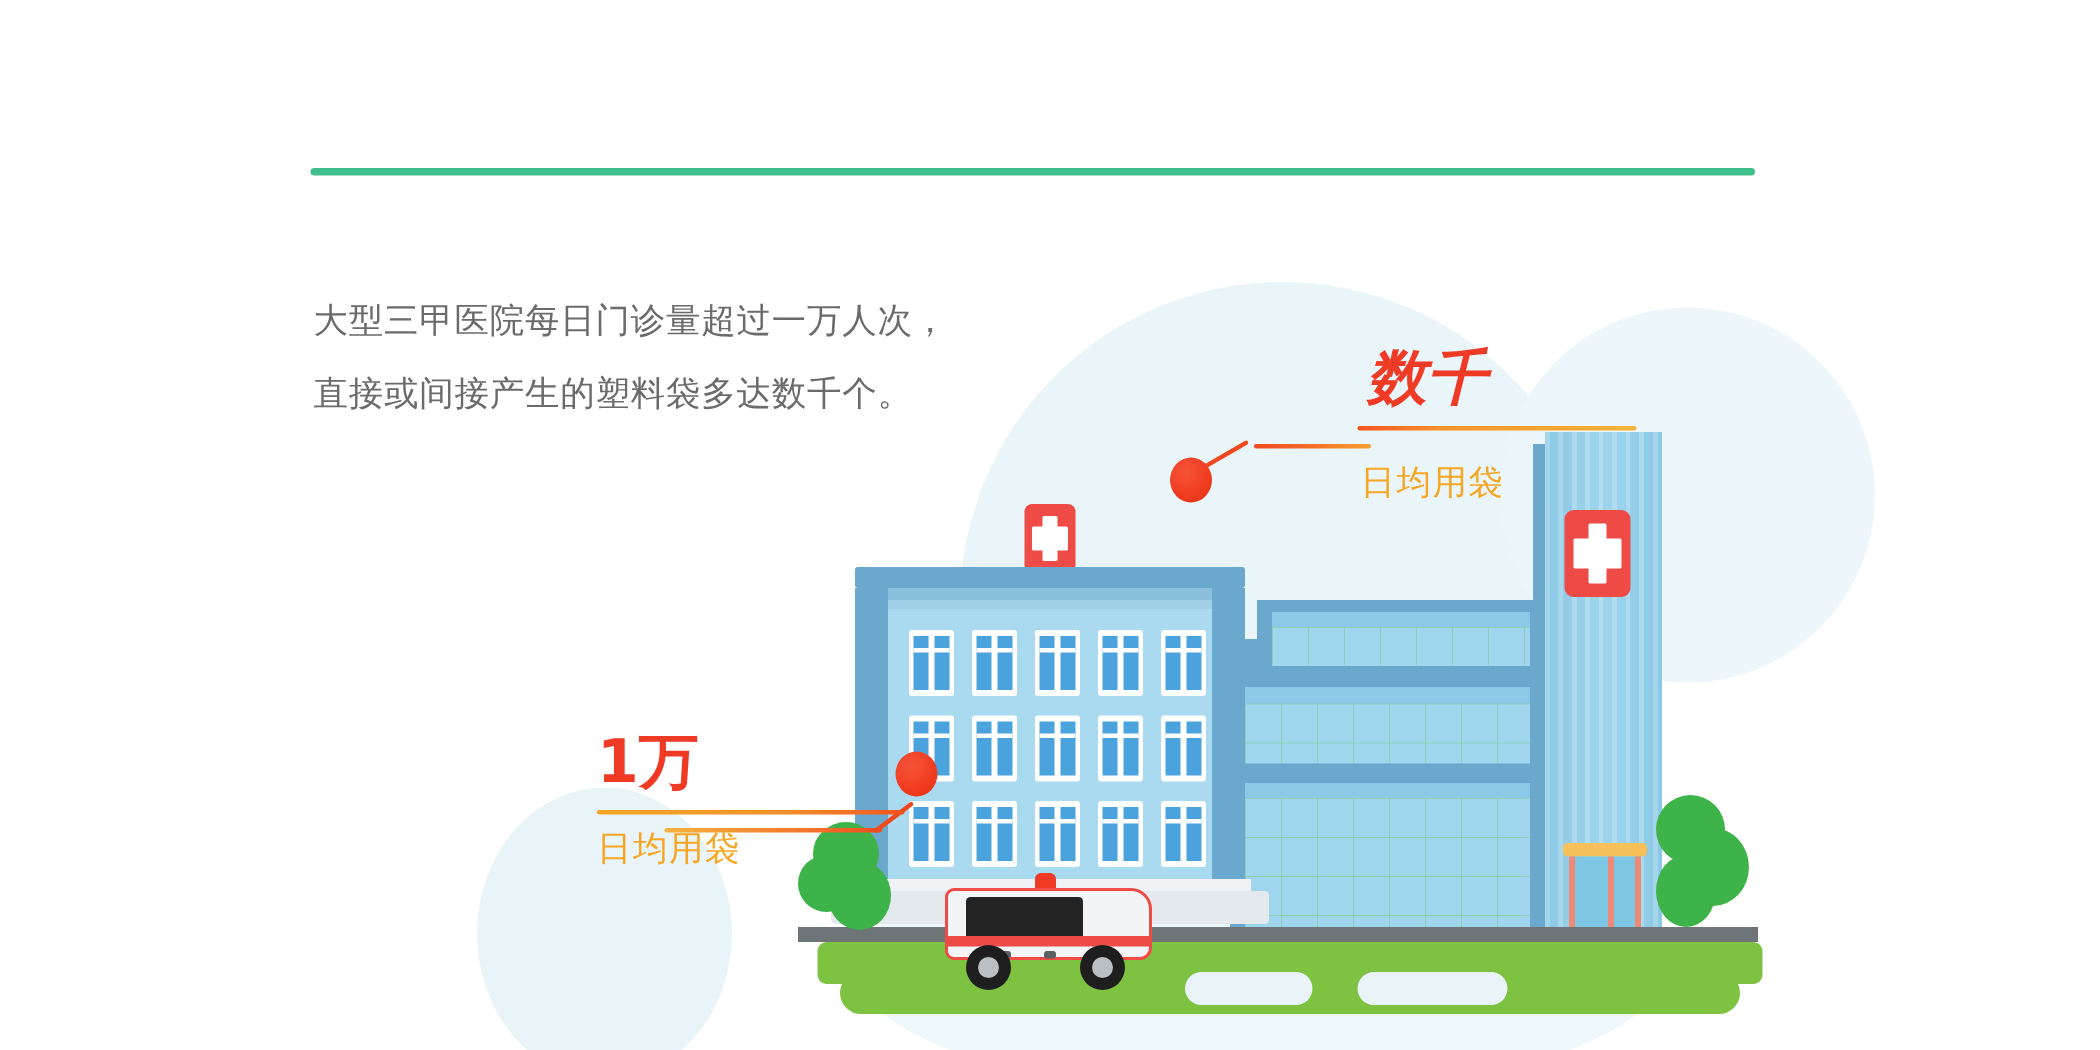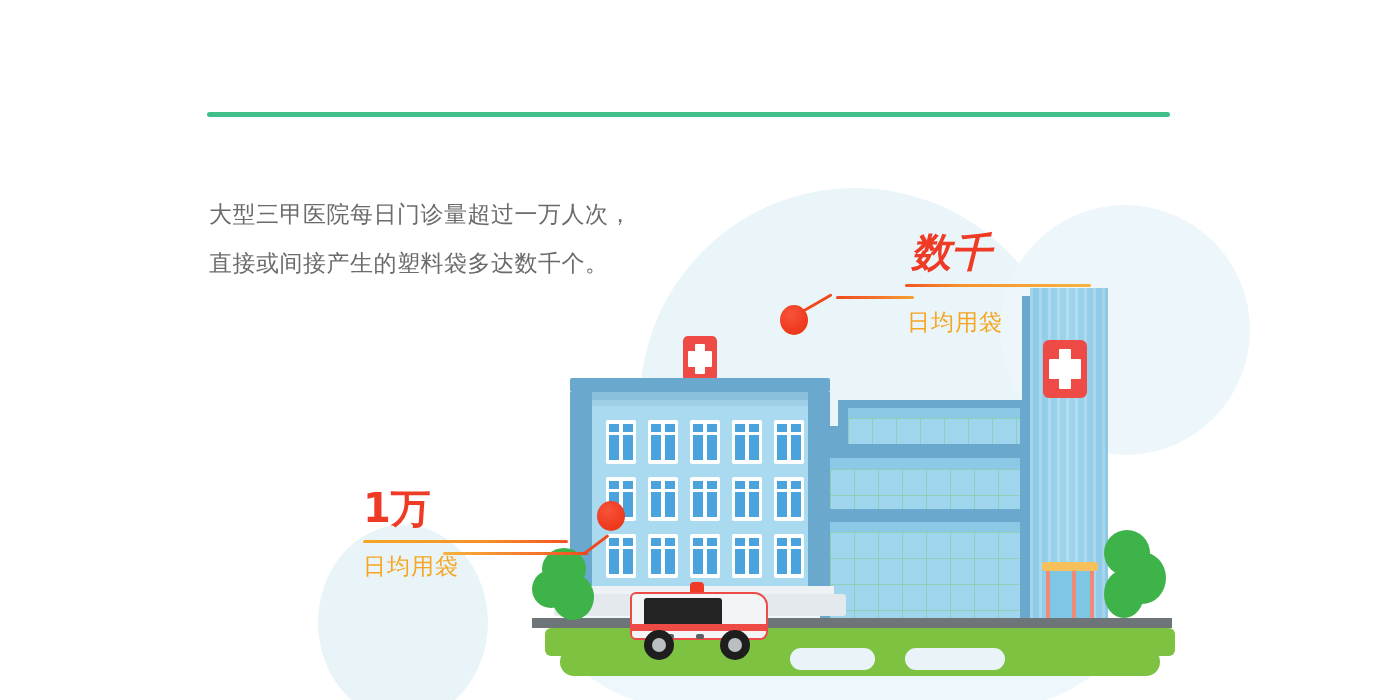--- a/index.html
+++ b/index.html
@@ -47,21 +47,21 @@
   }
   
   #callout-top{left:905px;top:232px;}
   #callout-top .big{text-align:left;padding-left:6px;font-style:italic;}
   #callout-top .rule{
     width:186px;margin-top:12px;
     background:linear-gradient(to right,#f4541f 0%,#f7922b 30%,#f6b33c 100%);
   }
   #callout-top .sub{margin-top:24px;padding-left:2px;}
   
-  #callout-bottom{left:363px;top:488px;}
+  #callout-bottom{left:398px;top:488px;}
   #callout-bottom .big{text-align:left;}
   #callout-bottom .rule{
     width:205px;margin-top:12px;
     background:linear-gradient(to right,#f5a623 0%,#f5902a 60%,#f4541f 100%);
   }
   #callout-bottom .sub{margin-top:12px;}
 
   
   .dot{position:absolute;width:28px;height:30px;border-radius:50%;
        background:radial-gradient(circle at 38% 32%,#f6543a 0%,#ef3b20 60%,#e6350f 100%);}

